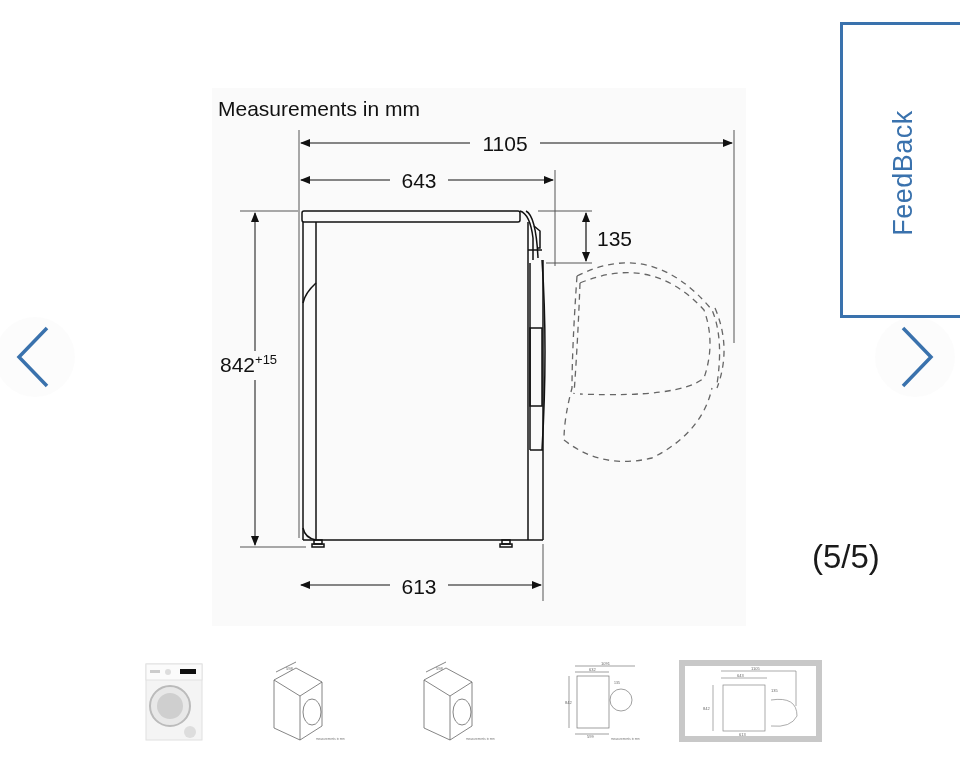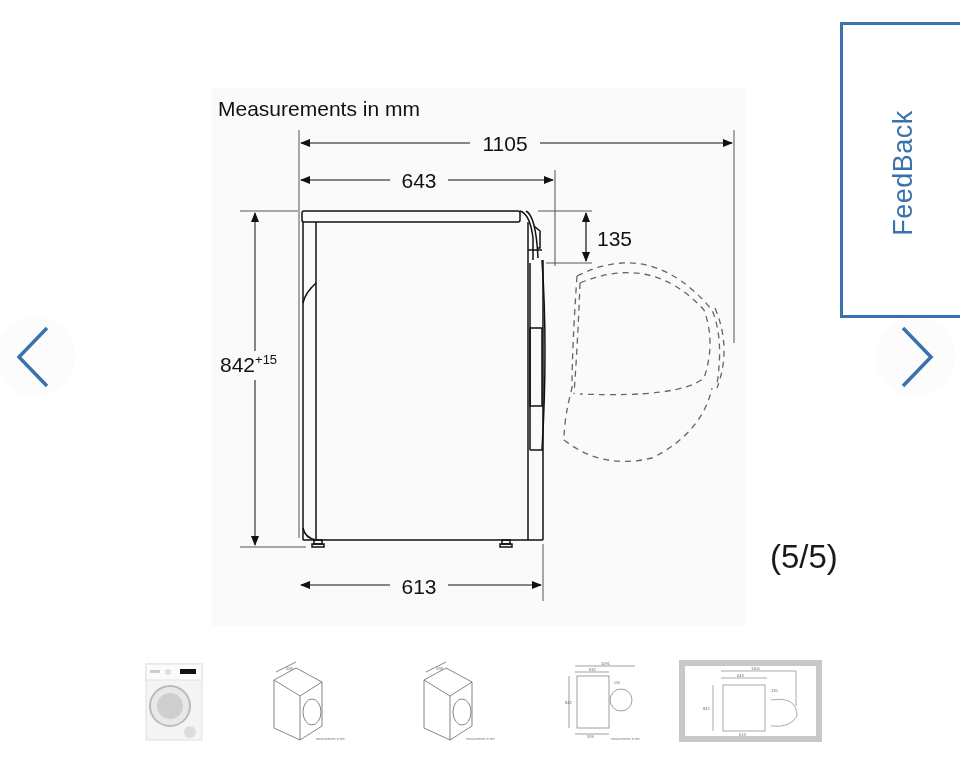--- a/index.html
+++ b/index.html
@@ -27,21 +27,21 @@
     position:absolute; left:840px; top:22px; width:130px; height:296px;
     border:3px solid #3a72ad; background:#ffffff; box-sizing:border-box;
     cursor:pointer;
   }
   .feedback-tab span {
     position:absolute; left:60px; top:148px;
     transform:translate(-50%,-50%) rotate(-90deg);
     color:#3a72ad; font-size:27px; white-space:nowrap; letter-spacing:0.5px;
   }
   .counter {
-    position:absolute; left:770px; top:538px; font-size:33px; color:#1a1a1a;
+    position:absolute; left:812px; top:538px; font-size:33px; color:#1a1a1a;
   }
   .thumbs { position:absolute; left:0; top:657px; width:960px; height:90px; }
   .thumb {
     position:absolute; top:3px; height:82px; cursor:pointer;
     display:flex; align-items:center; justify-content:center;
   }
   .thumb.active { border:6px solid #c8c8c8; box-sizing:border-box; top:3px; background:#ffffff; }
 </style>
 </head>
 <body>

